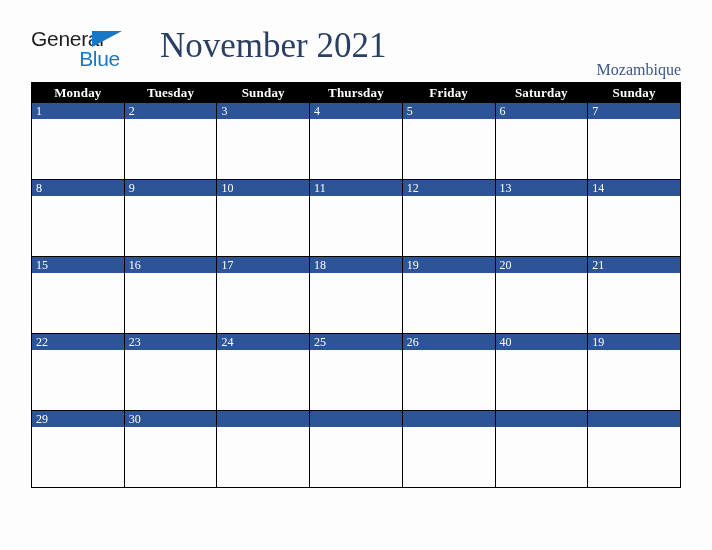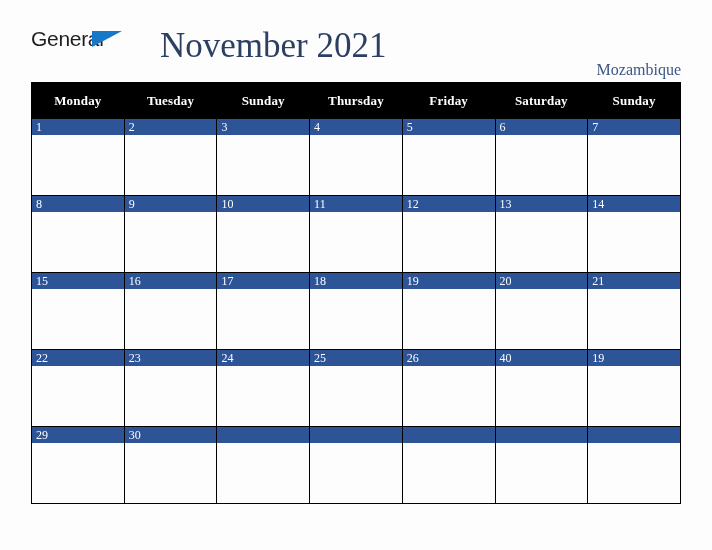--- a/index.html
+++ b/index.html
@@ -113,21 +113,21 @@
     table-layout: fixed;
   }
 
   #calendar th {
     background: #000000;
     color: #ffffff;
     font-family: "Liberation Serif", serif;
     font-size: 13px;
     font-weight: bold;
     height: 19px;
-    padding: 8px;
+    padding: 0;
     text-align: center;
     border: 1px solid #000000;
     letter-spacing: 0.2px;
   }
 
   #calendar td {
     padding: 0;
     vertical-align: top;
     height: 76px;
     border: 1px solid #000000;
@@ -160,20 +160,21 @@
 </head>
 <body>
 
 <div id="page">
 
   <div id="header">
 
     <div id="logo">
       <div id="logo-line1">General</div>
       <div id="logo-triangle"></div>
+      <div id="logo-line2">Blue</div>
     </div>
 
     <div id="title">November 2021</div>
 
     <div id="country">Mozambique</div>
 
   </div>
 
   <table id="calendar">
     <thead>

